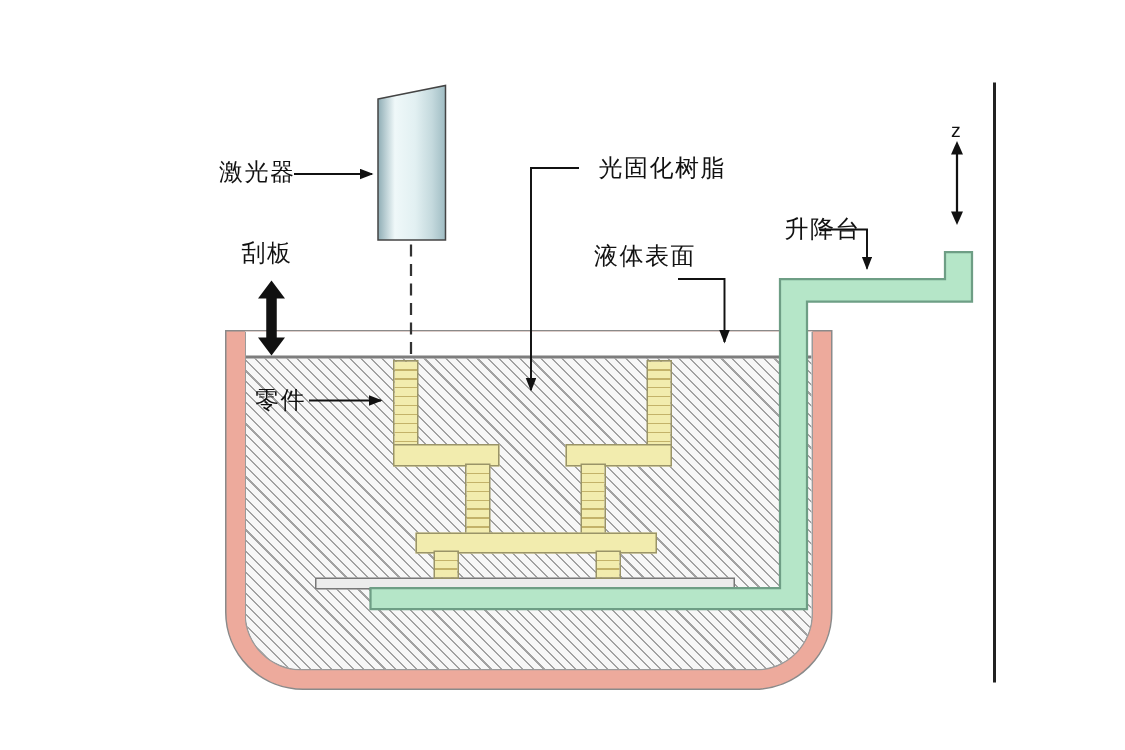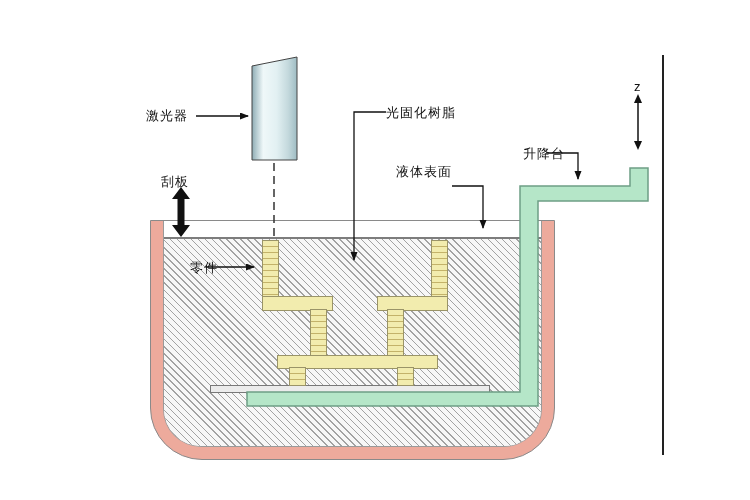--- a/index.html
+++ b/index.html
@@ -1,21 +1,21 @@
 <!DOCTYPE html>
 <html><head>
 <meta charset="utf-8">
 <style>
   html,body{margin:0;padding:0;background:#fff;}
   #canvas{
     position:relative;width:750px;height:500px;background:#ffffff;
     overflow:hidden;font-family:"Liberation Sans",sans-serif;
   }
   .lbl{
-    position:absolute;font-size:13px;line-height:15px;color:#111;
+    position:absolute;font-size:16px;line-height:15px;color:#111;
     white-space:nowrap;letter-spacing:1px;
   }
   
   #tank{
     position:absolute;left:150px;top:220px;width:405px;height:240px;
     background:#edaa9c;border:1px solid #8a8a8a;
     border-radius:0 0 52px 52px;box-sizing:border-box;
   }
   #tank-interior{
     position:absolute;left:12px;top:0px;width:379px;height:226px;
@@ -96,20 +96,20 @@
     </g>
 
     <path d="M196,116 H248" fill="none" stroke="#111" stroke-width="1.3" marker-end="url(#ah)"></path>
     <path d="M206,267 H254" fill="none" stroke="#111" stroke-width="1.3" marker-end="url(#ah)"></path>
     <path d="M386,112 L354,112 L354,260" fill="none" stroke="#111" stroke-width="1.3" marker-end="url(#ah)"></path>
     <path d="M452,186 L483,186 L483,228" fill="none" stroke="#111" stroke-width="1.3" marker-end="url(#ah)"></path>
     <path d="M546,153 L578,153 L578,179" fill="none" stroke="#111" stroke-width="1.3" marker-end="url(#ah)"></path>
   </svg>
 
   <div class="lbl" style="left:146px;top:108px;">激光器</div>
-  <div class="lbl" style="left:161px;top:162px;margin-top:12px;">刮板</div>
-  <div class="lbl" style="left:386px;top:105px;">光固化树脂</div>
+  <div class="lbl" style="left:161px;top:162px;">刮板</div>
+  <div class="lbl" style="left:399px;top:105px;">光固化树脂</div>
   <div class="lbl" style="left:396px;top:164px;">液体表面</div>
   <div class="lbl" style="left:523px;top:146px;">升降台</div>
-  <div class="lbl" style="left:190px;top:260px;">零件</div>
+  <div class="lbl" style="left:170px;top:260px;">零件</div>
   <div class="lbl" style="left:634px;top:79px;font-size:13px;">z</div>
 
 </div>
 
 </body></html>

